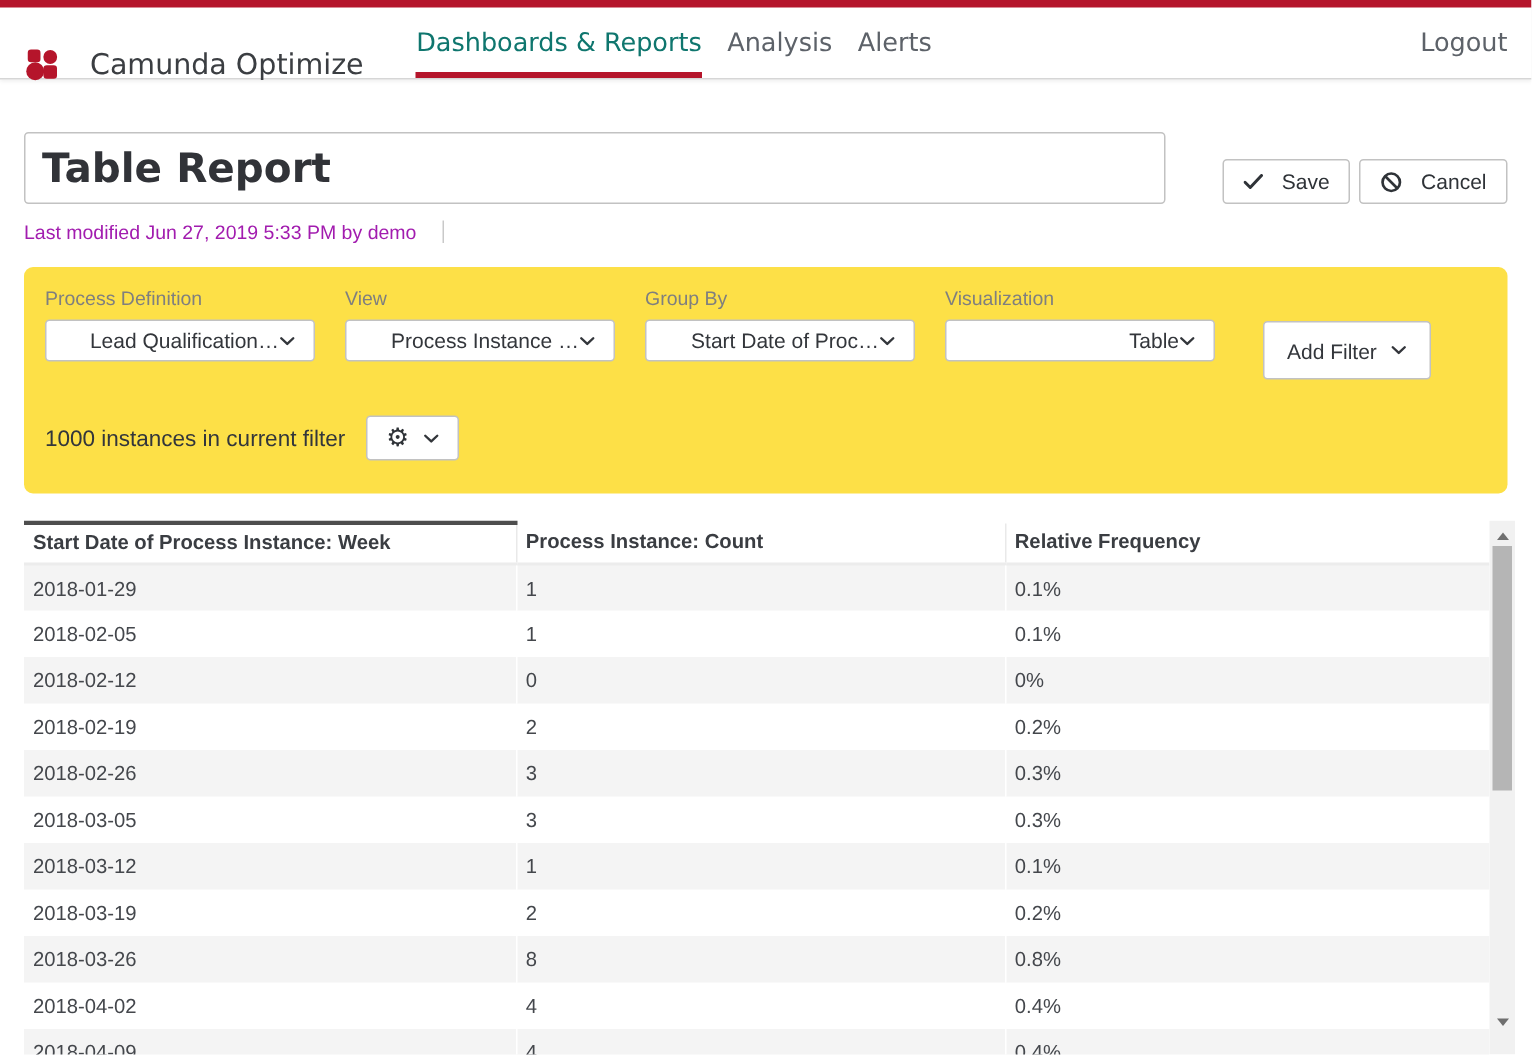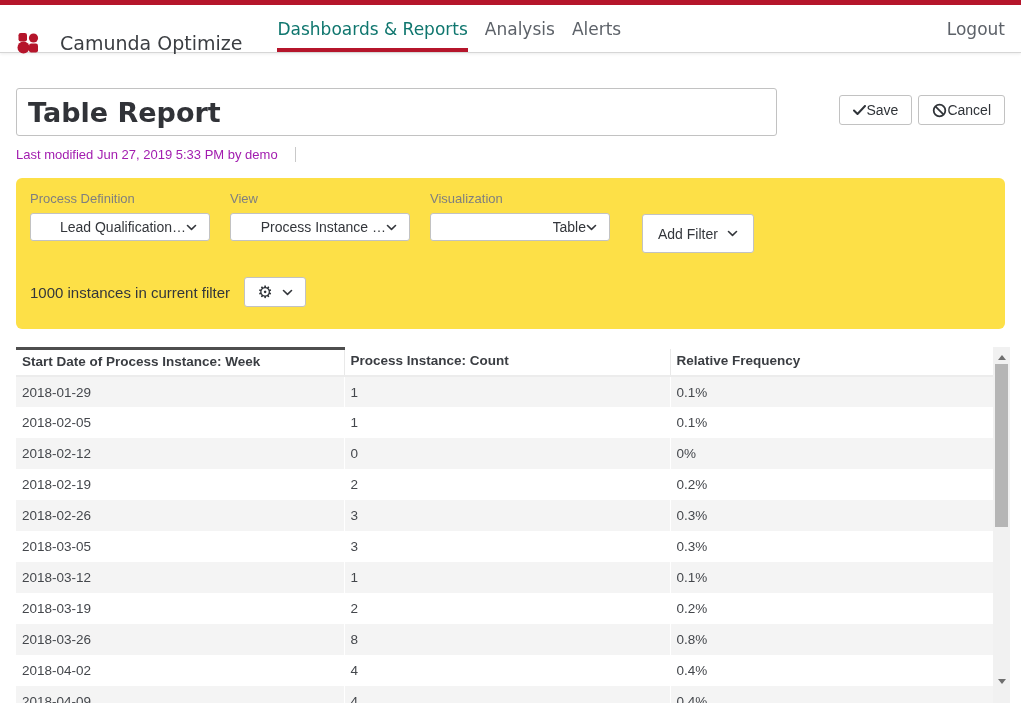--- a/index.html
+++ b/index.html
@@ -17,26 +17,26 @@
   .nav { display:flex; margin-left:35px; }
   .nav-item { display:flex; align-items:center; margin-right:17px; font-size:17px;
     color:#5d6269; cursor:pointer; border-bottom:4px solid transparent;
     padding-top:4px; white-space:nowrap; }
   .nav-item.active { color:#0f766e; border-bottom-color:var(--brand-red); }
   .logout { margin-left:auto; display:flex; align-items:center; font-size:17px;
     color:#5d6269; cursor:pointer; }
 
   
   .main { padding:0 16px; }
-  .title-row { margin-top:35px; display:flex; align-items:flex-start; }
+  .title-row { margin-top:35px; display:flex; align-items:flex-end; }
   .title-input { width:761px; height:48px; border:1px solid #c2c2c2; border-radius:3px;
     padding:0 11px; font-family:"DejaVu Sans",sans-serif; font-size:27px;
     font-weight:bold; color:#313338; outline:none; }
   .title-actions { margin-left:auto; margin-top:7px; display:flex; gap:6px; }
-  .btn { display:inline-flex; align-items:center; gap:0; height:30px; padding:11px 13px;
+  .btn { display:inline-flex; align-items:center; gap:12px; height:30px; padding:11px 13px;
     background:#fff; border:1px solid #c2c2c2; border-radius:3px; font-size:14px;
     color:#2f3338; cursor:pointer; font-family:"Liberation Sans",sans-serif; }
   .meta-row { margin-top:10px; display:flex; align-items:center; font-size:13px;
     color:#a21caf; height:16px; }
   .meta-divider { width:1px; height:15px; background:#c9c9c9; margin-left:17px; }
 
   
   .control-panel { margin-top:16px; background:#fde047; border-radius:6px;
     padding:13px 14px 22px; }
   .cp-fields { display:flex; align-items:flex-start; }
@@ -150,20 +150,29 @@
         <div class="cp-field">
           <div class="cp-label">View</div>
           <div class="dropdown">
             <span class="dd-text">Process Instance …</span>
             <svg class="chev" width="11" height="7" viewBox="0 0 11 7">
               <polyline points="1.5,1.5 5.5,5.3 9.5,1.5" fill="none" stroke="#33363b" stroke-width="1.6" stroke-linecap="round" stroke-linejoin="round"></polyline>
             </svg>
           </div>
         </div>
         <div class="cp-field">
+          <div class="cp-label">Group By</div>
+          <div class="dropdown">
+            <span class="dd-text">Start Date of Proc…</span>
+            <svg class="chev" width="11" height="7" viewBox="0 0 11 7">
+              <polyline points="1.5,1.5 5.5,5.3 9.5,1.5" fill="none" stroke="#33363b" stroke-width="1.6" stroke-linecap="round" stroke-linejoin="round"></polyline>
+            </svg>
+          </div>
+        </div>
+        <div class="cp-field">
           <div class="cp-label">Visualization</div>
           <div class="dropdown">
             <span class="dd-text">Table</span>
             <svg class="chev" width="11" height="7" viewBox="0 0 11 7">
               <polyline points="1.5,1.5 5.5,5.3 9.5,1.5" fill="none" stroke="#33363b" stroke-width="1.6" stroke-linecap="round" stroke-linejoin="round"></polyline>
             </svg>
           </div>
         </div>
         <div class="add-filter-wrap">
         <div class="dropdown">

